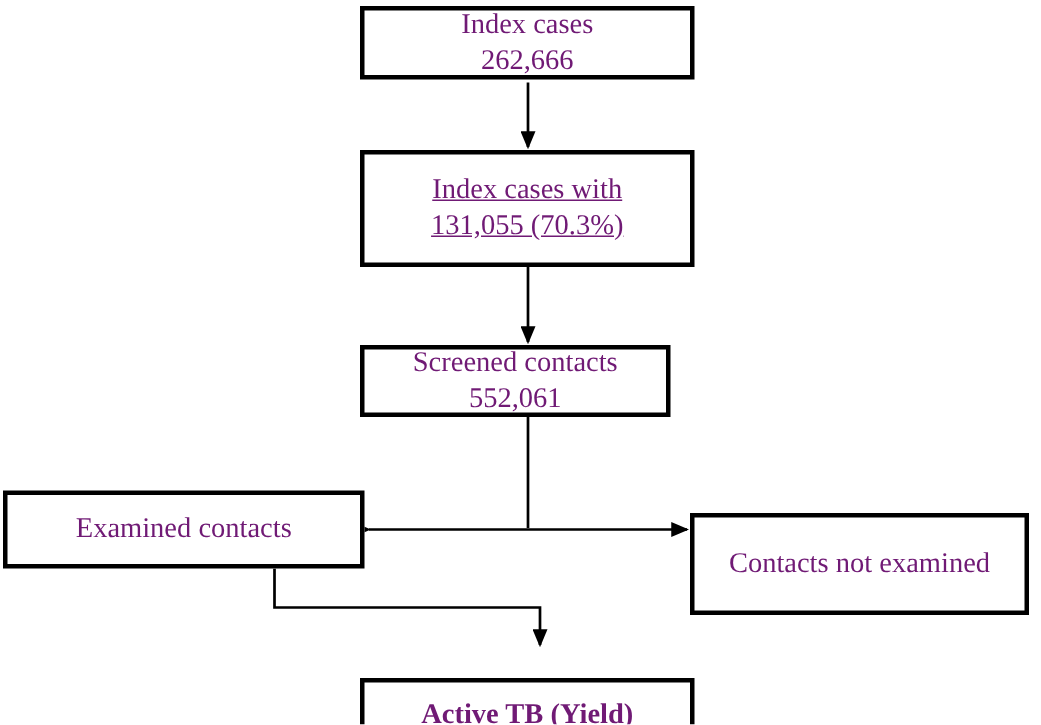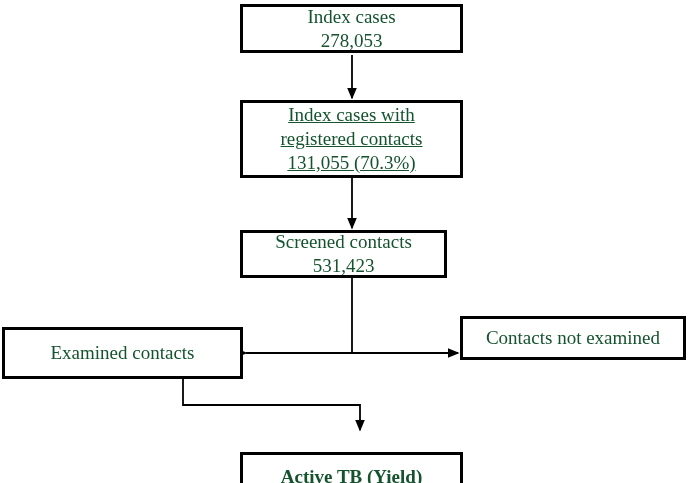--- a/index.html
+++ b/index.html
@@ -2,21 +2,21 @@
 <html><head>
 <meta charset="utf-8">
 <style>
   * { margin: 0; padding: 0; box-sizing: border-box; }
   html, body { background: #ffffff; }
   .canvas {
     position: relative;
     width: 694px;
     height: 483px;
     background: #ffffff;
-    color: #14532d;
+    color: #701a75;
     font-family: "Liberation Serif", "DejaVu Serif", serif;
     overflow: hidden;
   }
   .box {
     position: absolute;
     border: 3px solid #000000;
     background: #ffffff;
     display: flex;
     flex-direction: column;
     justify-content: center;
@@ -52,39 +52,38 @@
 
     <line x1="352" y1="278" x2="352" y2="352" stroke="#000000" stroke-width="1.8"></line>
 
     <line x1="246" y1="353" x2="458" y2="353" stroke="#000000" stroke-width="1.8" marker-start="url(#arrowhead)" marker-end="url(#arrowhead)"></line>
 
     <polyline points="183,379 183,405 360,405 360,430" fill="none" stroke="#000000" stroke-width="1.8" marker-end="url(#arrowhead)"></polyline>
   </svg>
 
   <div class="box" style="left:240px; top:4px; width:223px; height:49px;">
     <div>Index cases</div>
-    <div>278,053</div>
+    <div>262,666</div>
   </div>
 
   <div class="box" style="left:240px; top:100px; width:223px; height:78px;text-decoration:underline;">
     <div>Index cases with</div>
-    <div>registered contacts</div>
     <div>131,055 (70.3%)</div>
   </div>
 
   <div class="box" style="left:240px; top:230px; width:207px; height:48px;">
     <div>Screened contacts</div>
-    <div>531,423</div>
+    <div>552,061</div>
   </div>
 
   <div class="box" style="left:2px; top:327px; width:241px; height:52px;">
     <div>Examined contacts</div>
   </div>
 
-  <div class="box" style="left:460px; top:316px; width:226px; height:44px;">
+  <div class="box" style="left:460px; top:342px; width:226px; height:68px;">
     <div>Contacts not examined</div>
   </div>
 
   <div class="box bold" style="left:240px; top:452px; width:223px; height:49px;gap:40px;">
     <div>Active TB (Yield)</div>
   </div>
 
 </div>
 
 </body></html>

